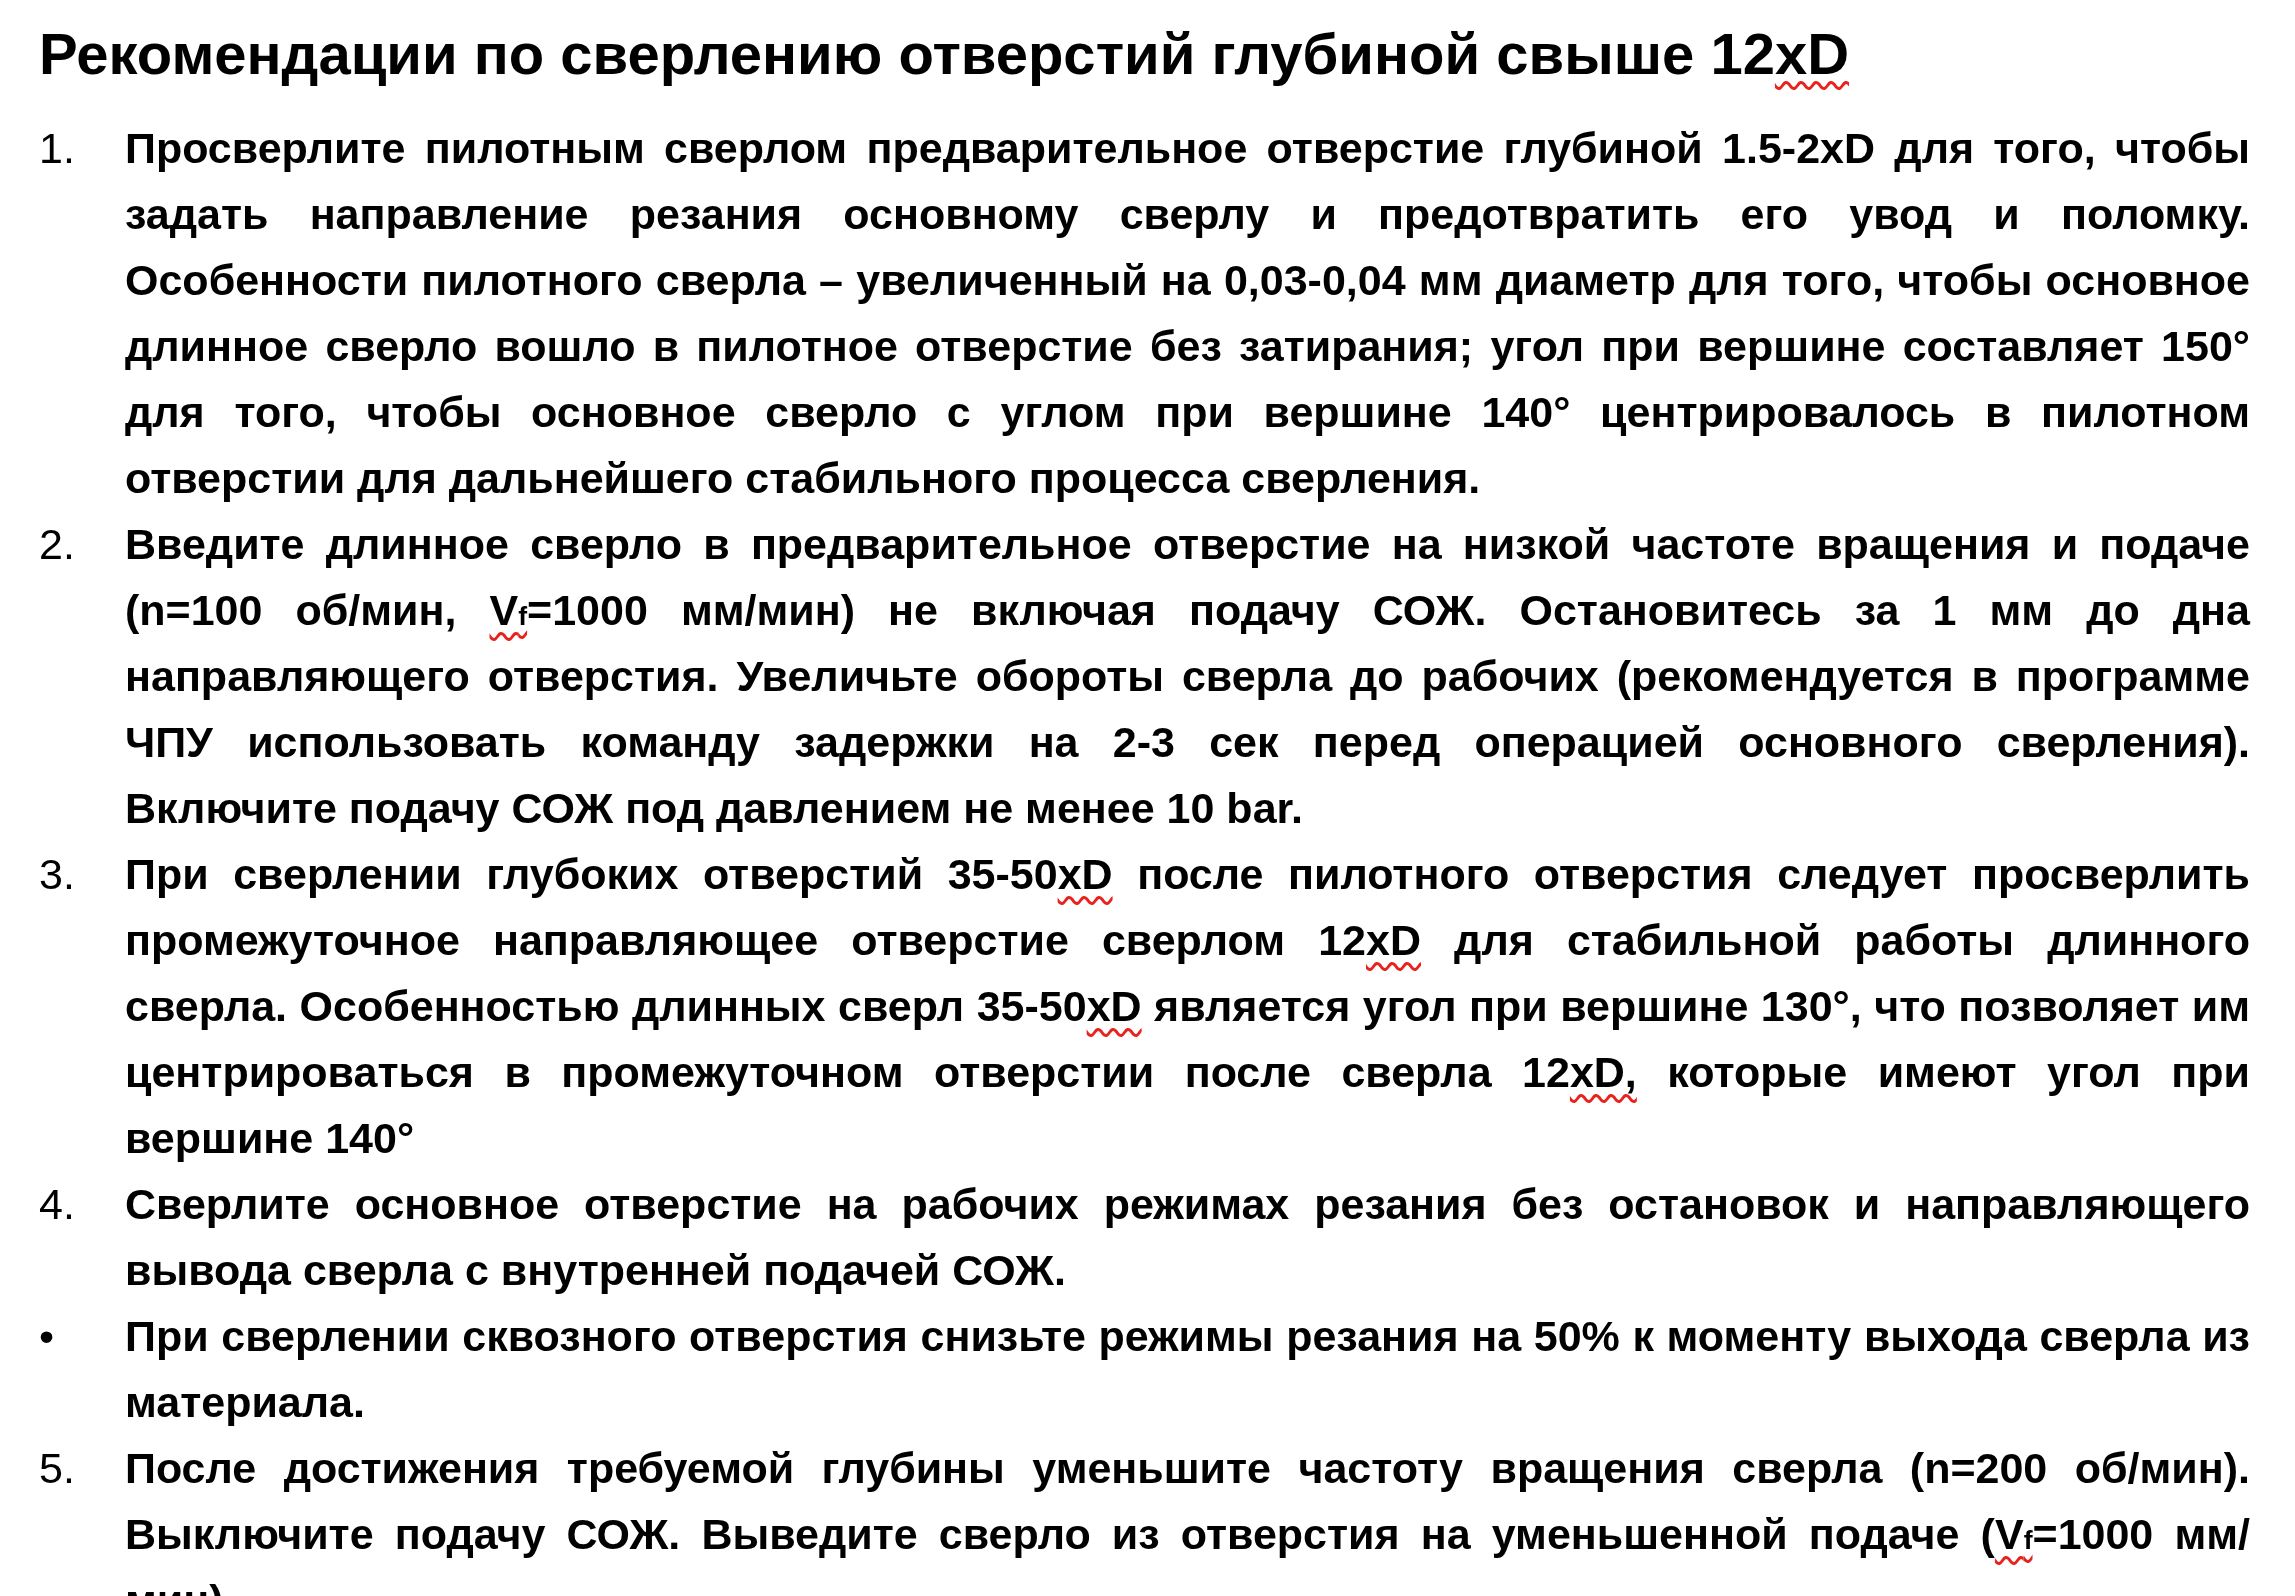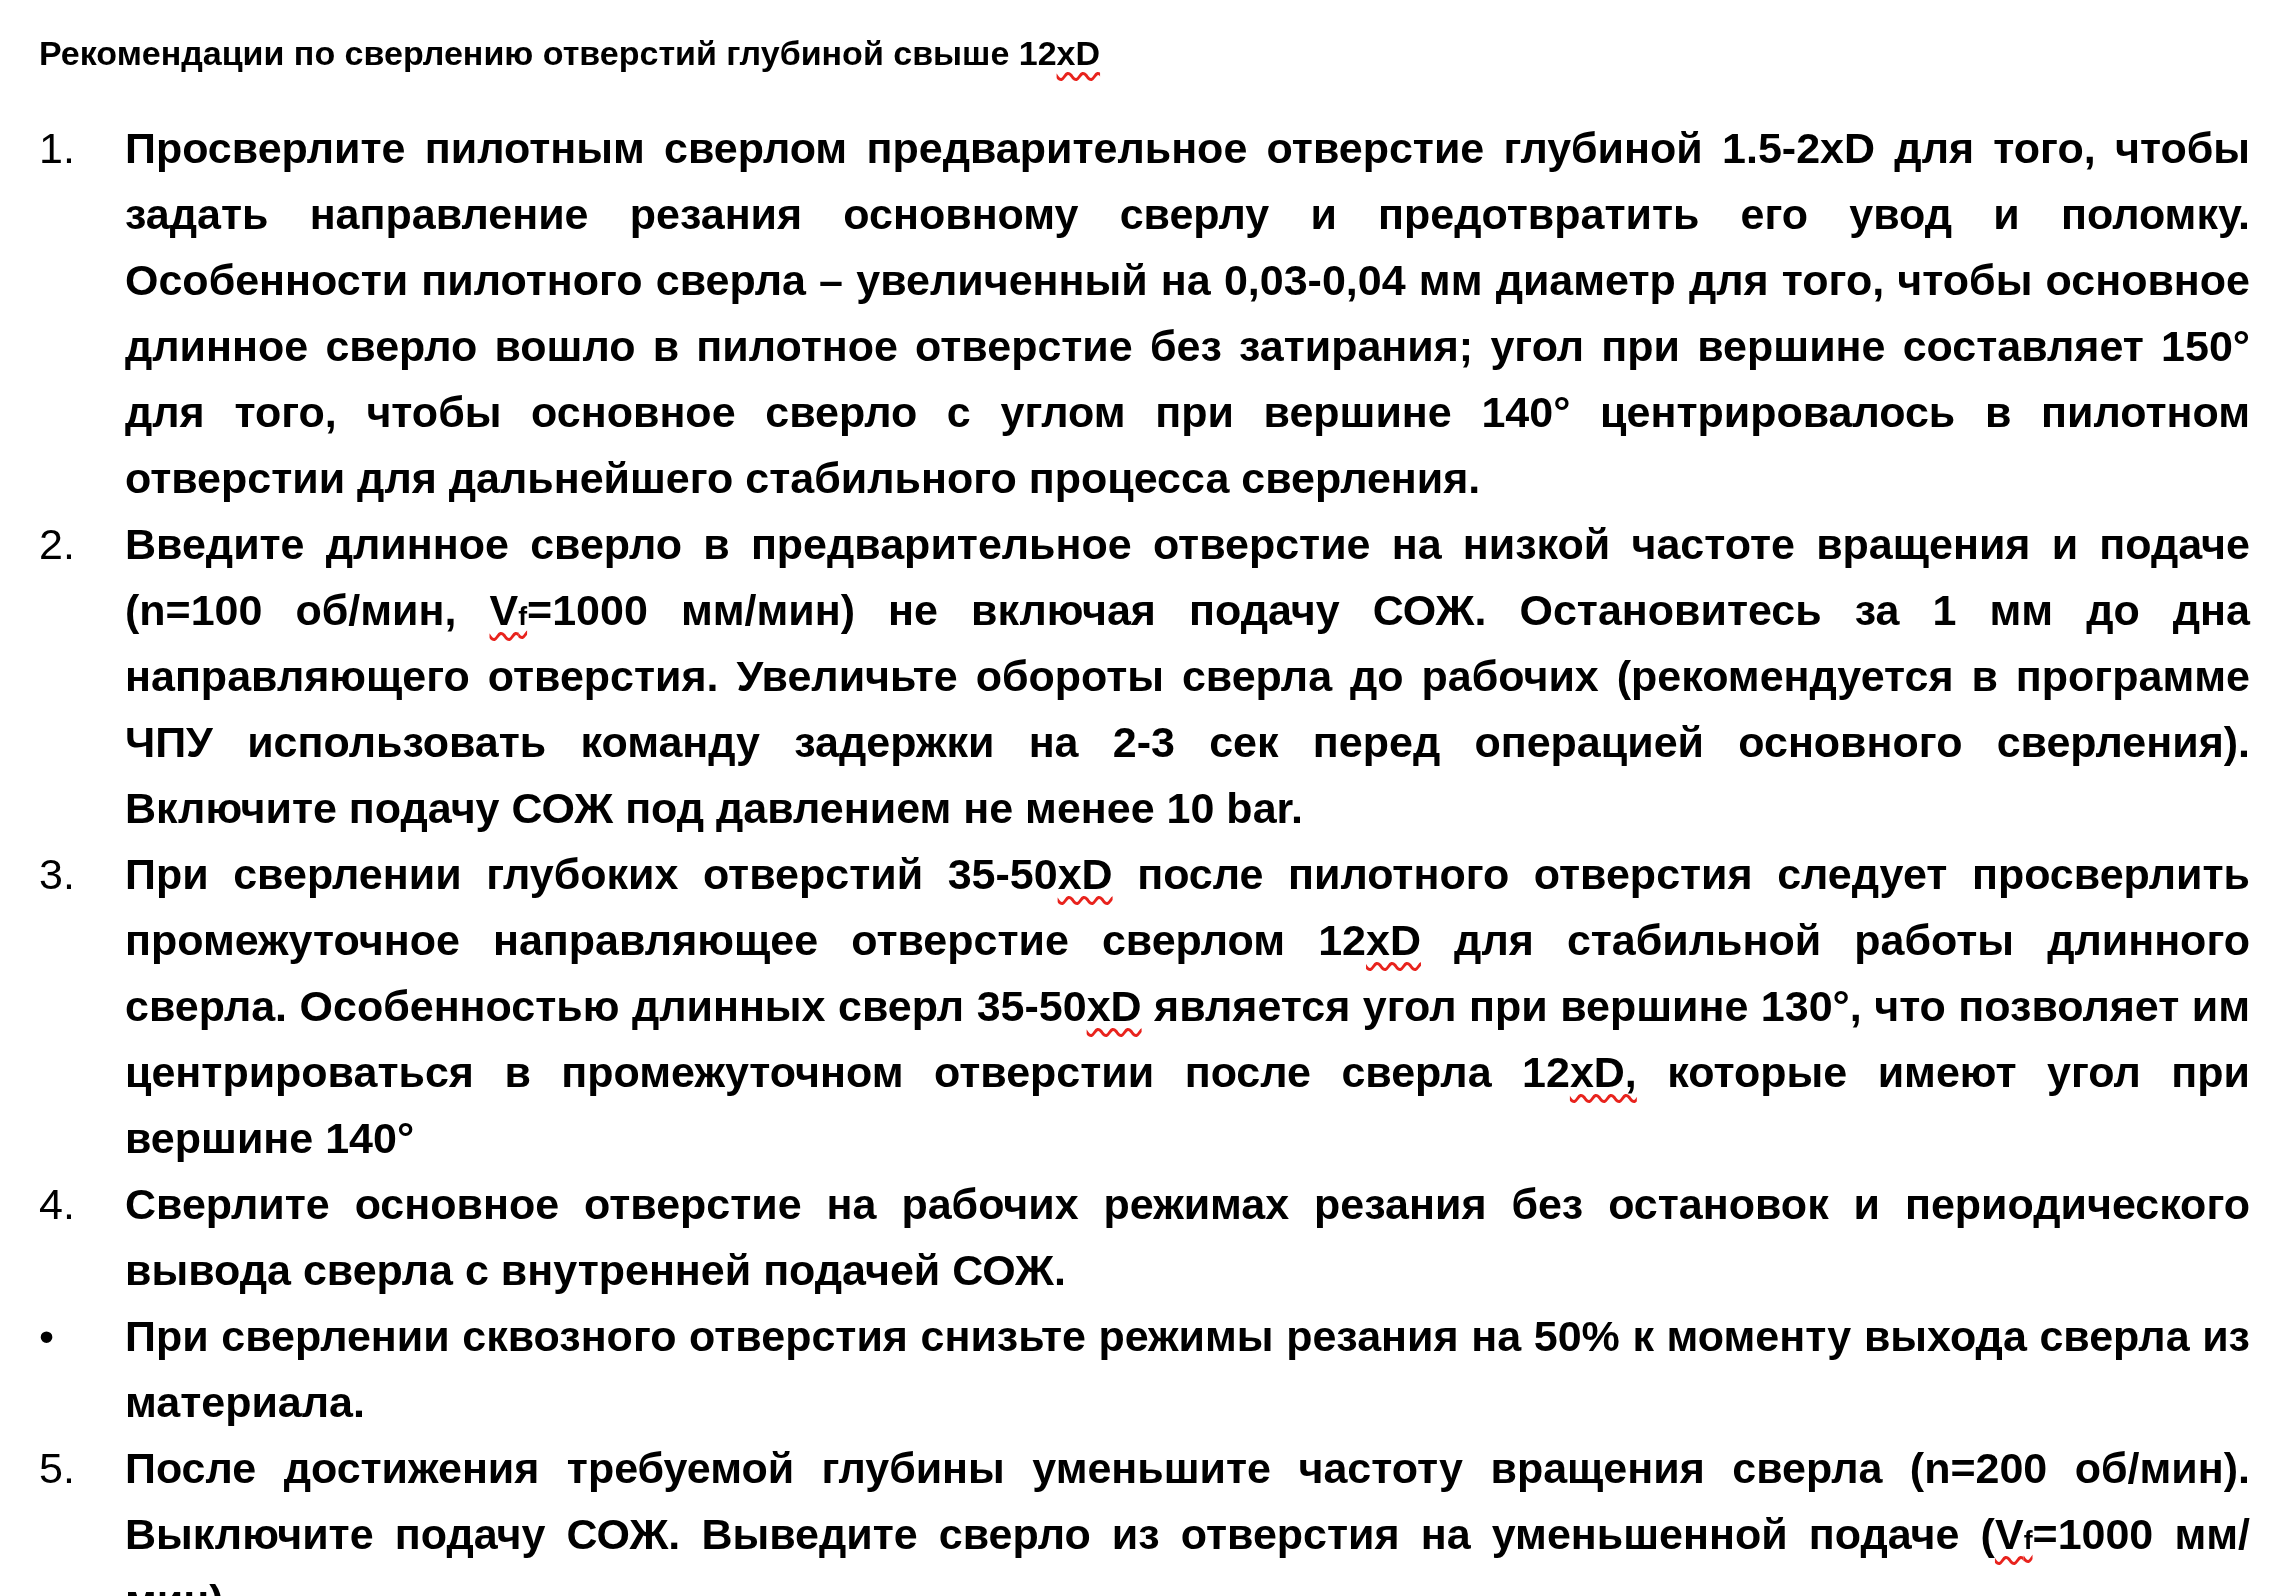--- a/index.html
+++ b/index.html
@@ -13,21 +13,21 @@
     height: 1597px;
     overflow: hidden;
     background: var(--bg);
   }
   body {
     font-family: "Liberation Sans", "DejaVu Sans", sans-serif;
     color: var(--text);
     padding: 21px 45px 0 39px;
   }
   .title {
-    font-size: 34px;
+    font-size: 58px;
     font-weight: bold;
     line-height: 65px;
     margin-bottom: 29px;
     letter-spacing: 0;
   }
   .list {
     font-size: 43px;
     line-height: 66px;
   }
   .item {
@@ -78,21 +78,21 @@
     <div class="text"><span>Введите длинное сверло в предварительное отверстие на низкой частоте вращения и подаче (n=100 об/мин, </span><span class="spell">V</span><sub class="spell">f</sub><span>=1000 мм/мин) не включая подачу СОЖ. Остановитесь за 1 мм до дна направляющего отверстия. Увеличьте обороты сверла до рабочих (рекомендуется в программе ЧПУ использовать команду задержки на 2-3 сек перед операцией основного сверления). Включите подачу СОЖ под давлением не менее 10 bar.</span></div>
   </div>
 
   <div class="item">
     <div class="marker">3.</div>
     <div class="text"><span>При сверлении глубоких отверстий 35-50</span><span class="spell">xD</span><span> после пилотного отверстия следует просверлить промежуточное направляющее отверстие сверлом 12</span><span class="spell">xD</span><span> для стабильной работы длинного сверла. Особенностью длинных сверл 35-50</span><span class="spell">xD</span><span> является угол при вершине 130°, что позволяет им центрироваться в промежуточном отверстии после сверла 12</span><span class="spell">xD,</span><span> которые имеют угол при вершине 140°</span></div>
   </div>
 
   <div class="item">
     <div class="marker">4.</div>
-    <div class="text"><span>Сверлите основное отверстие на рабочих режимах резания без остановок и периодического вывода сверла с внутренней подачей СОЖ.</span></div>
+    <div class="text"><span>Сверлите основное отверстие на рабочих режимах резания без остановок и направляющего вывода сверла с внутренней подачей СОЖ.</span></div>
   </div>
 
   <div class="item">
     <div class="marker">•</div>
     <div class="text"><span>При сверлении сквозного отверстия снизьте режимы резания на 50% к моменту выхода сверла из материала.</span></div>
   </div>
 
   <div class="item">
     <div class="marker">5.</div>
     <div class="text"><span>После достижения требуемой глубины уменьшите частоту вращения сверла (n=200 об/мин). Выключите подачу СОЖ. Выведите сверло из отверстия на уменьшенной подаче (</span><span class="spell">V</span><sub class="spell">f</sub><span>=1000 мм/мин).</span></div>

